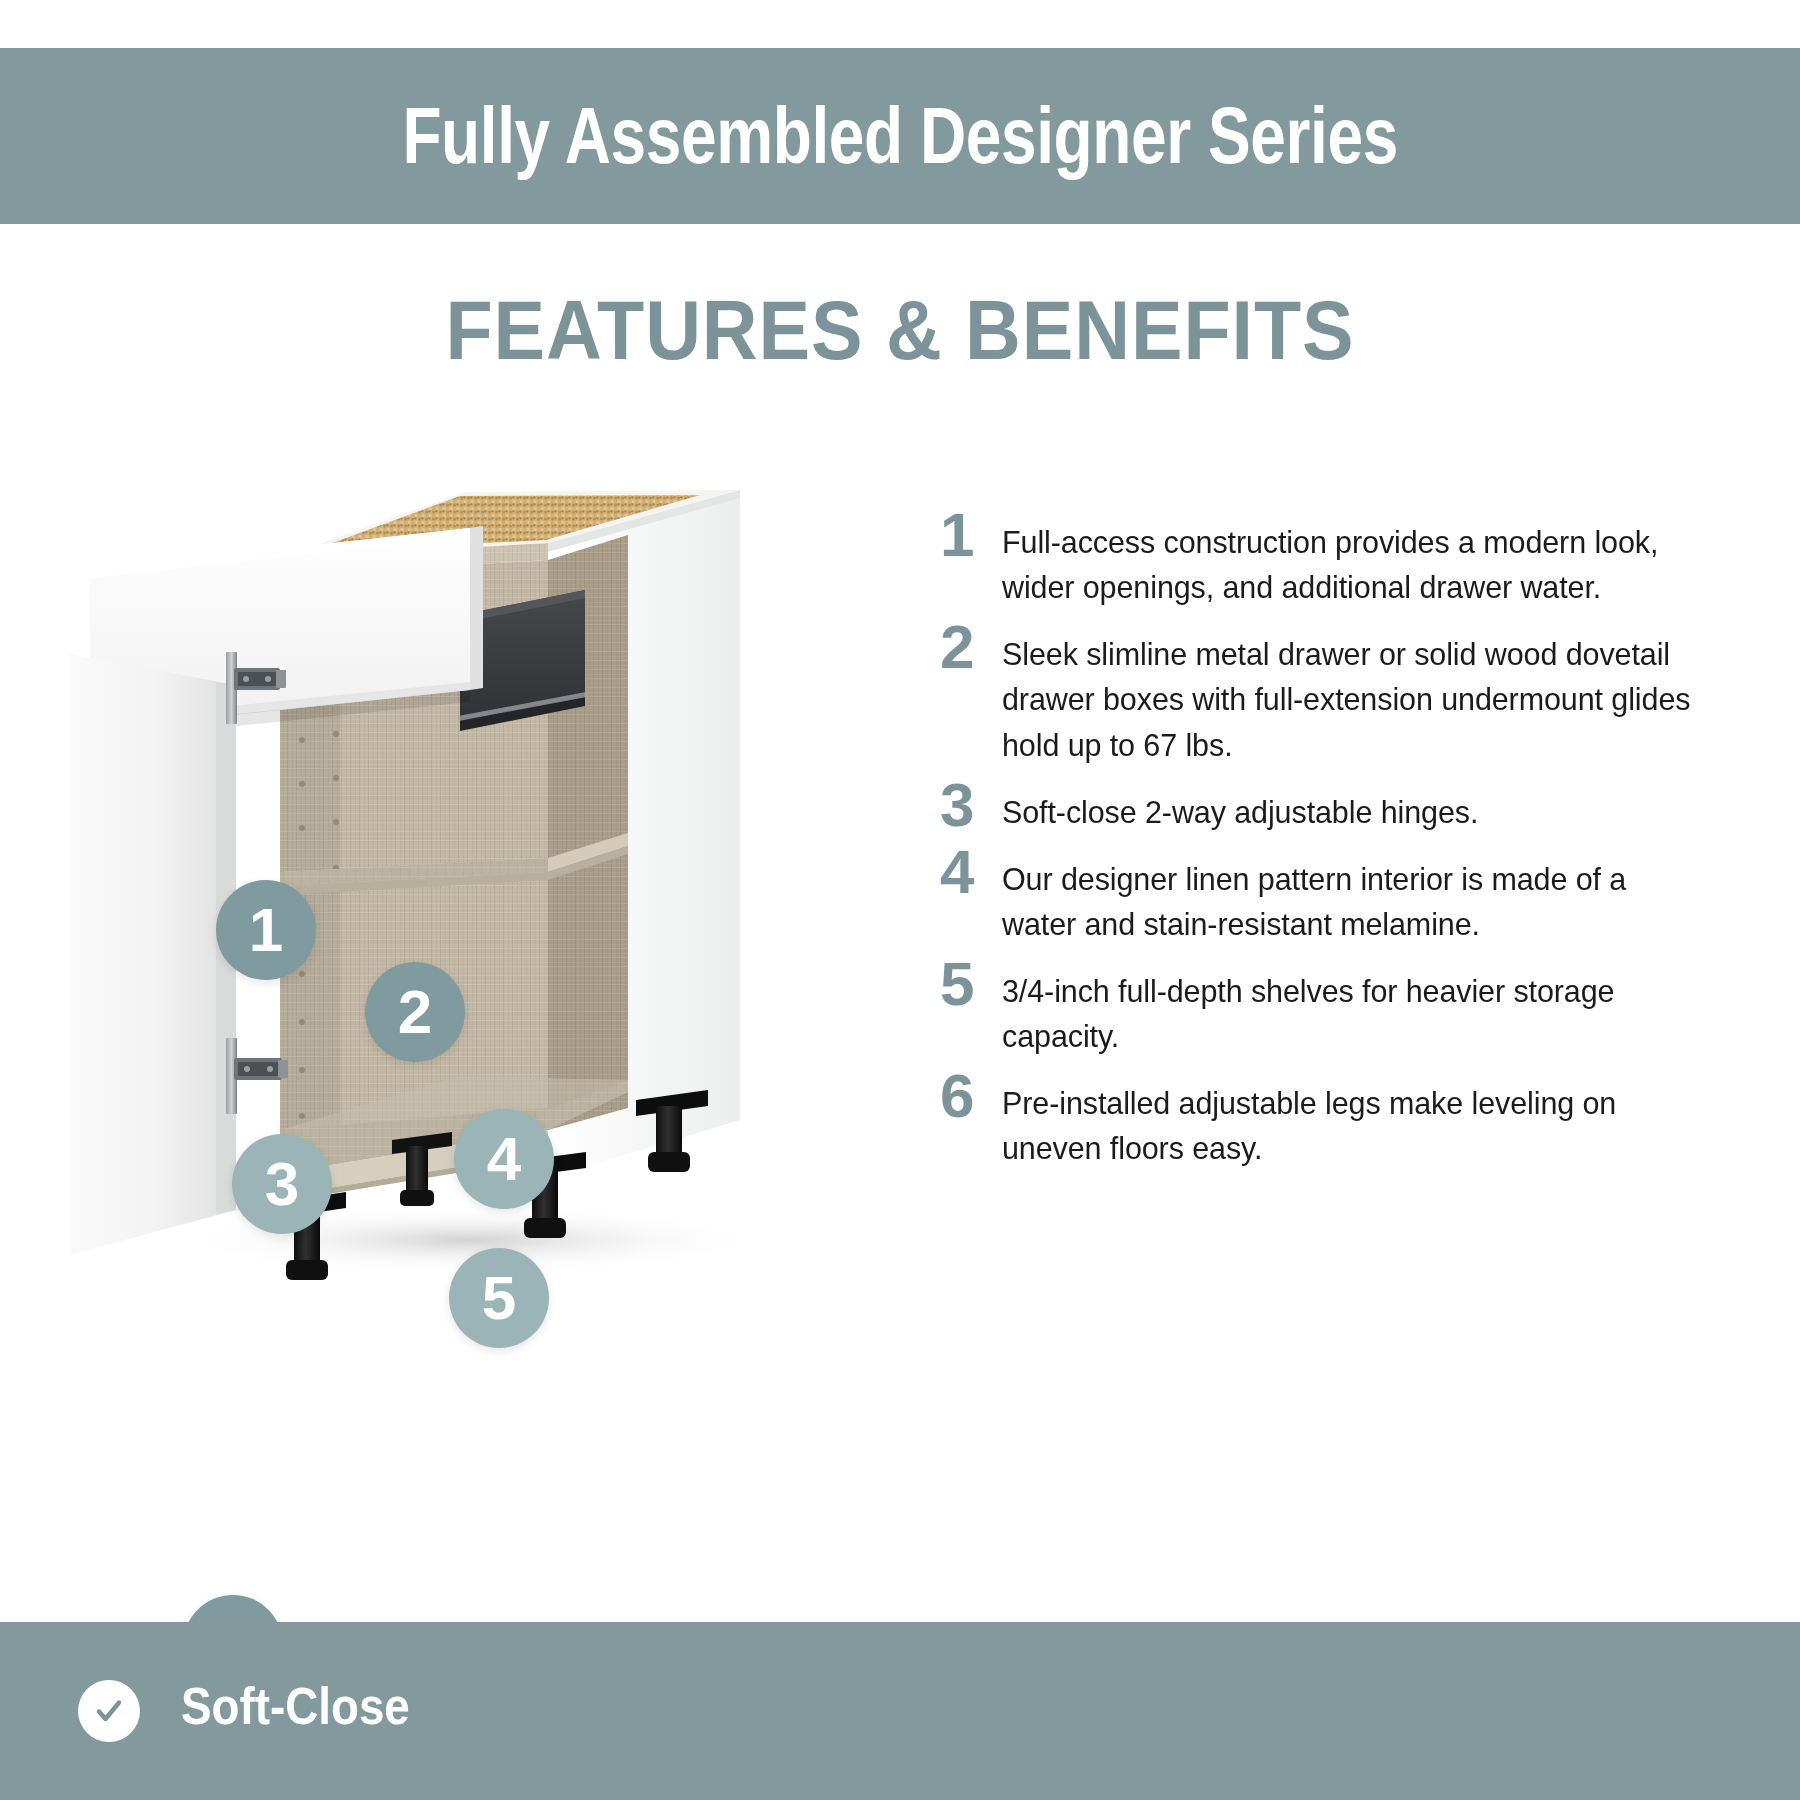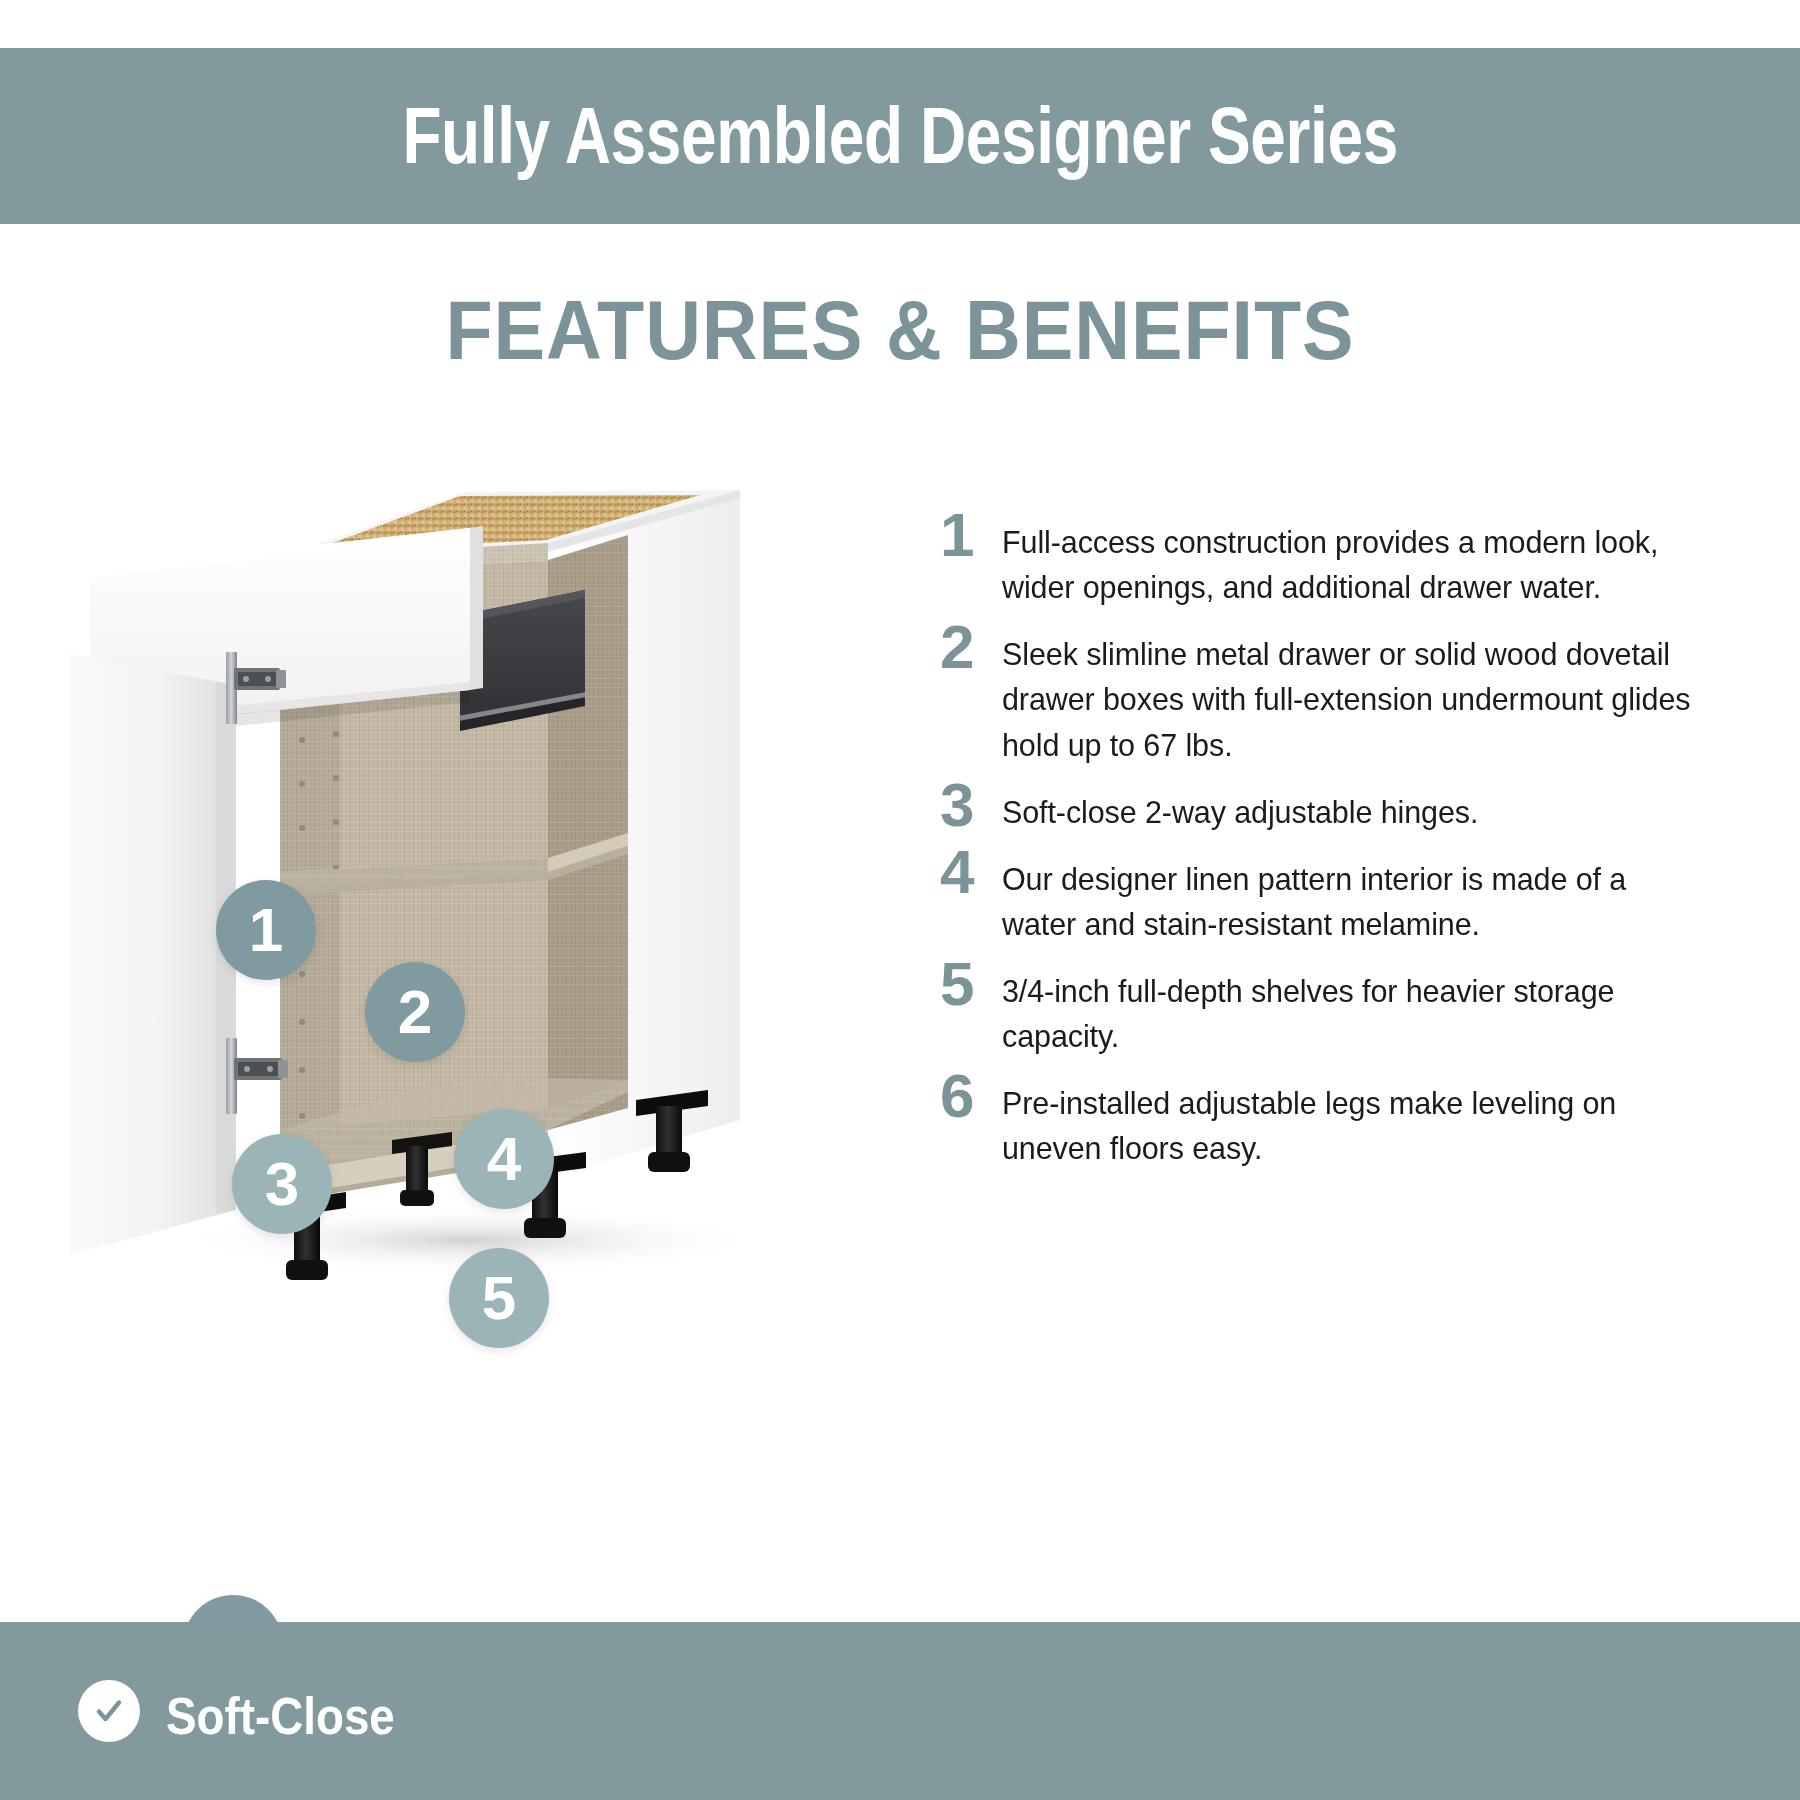--- a/index.html
+++ b/index.html
@@ -69,23 +69,24 @@
   }
 
   
   #footer-bar{
     position:absolute;left:0;bottom:0;width:1800px;height:178px;
     background:#829a9d;
     display:flex;align-items:center;
   }
   .footer-badge{
     flex:1 1 0;
-    display:flex;align-items:flex-end;
+    display:flex;align-items:flex-start;
     padding-left:78px;
     box-sizing:border-box;
+    gap:15px;
   }
   .check-circle{
     width:62px;height:62px;border-radius:50%;
     background:#ffffff;
     display:flex;align-items:center;justify-content:center;
     flex:0 0 62px;
     margin-right:26px;
   }
   .check-circle svg{display:block;}
   .footer-label{

